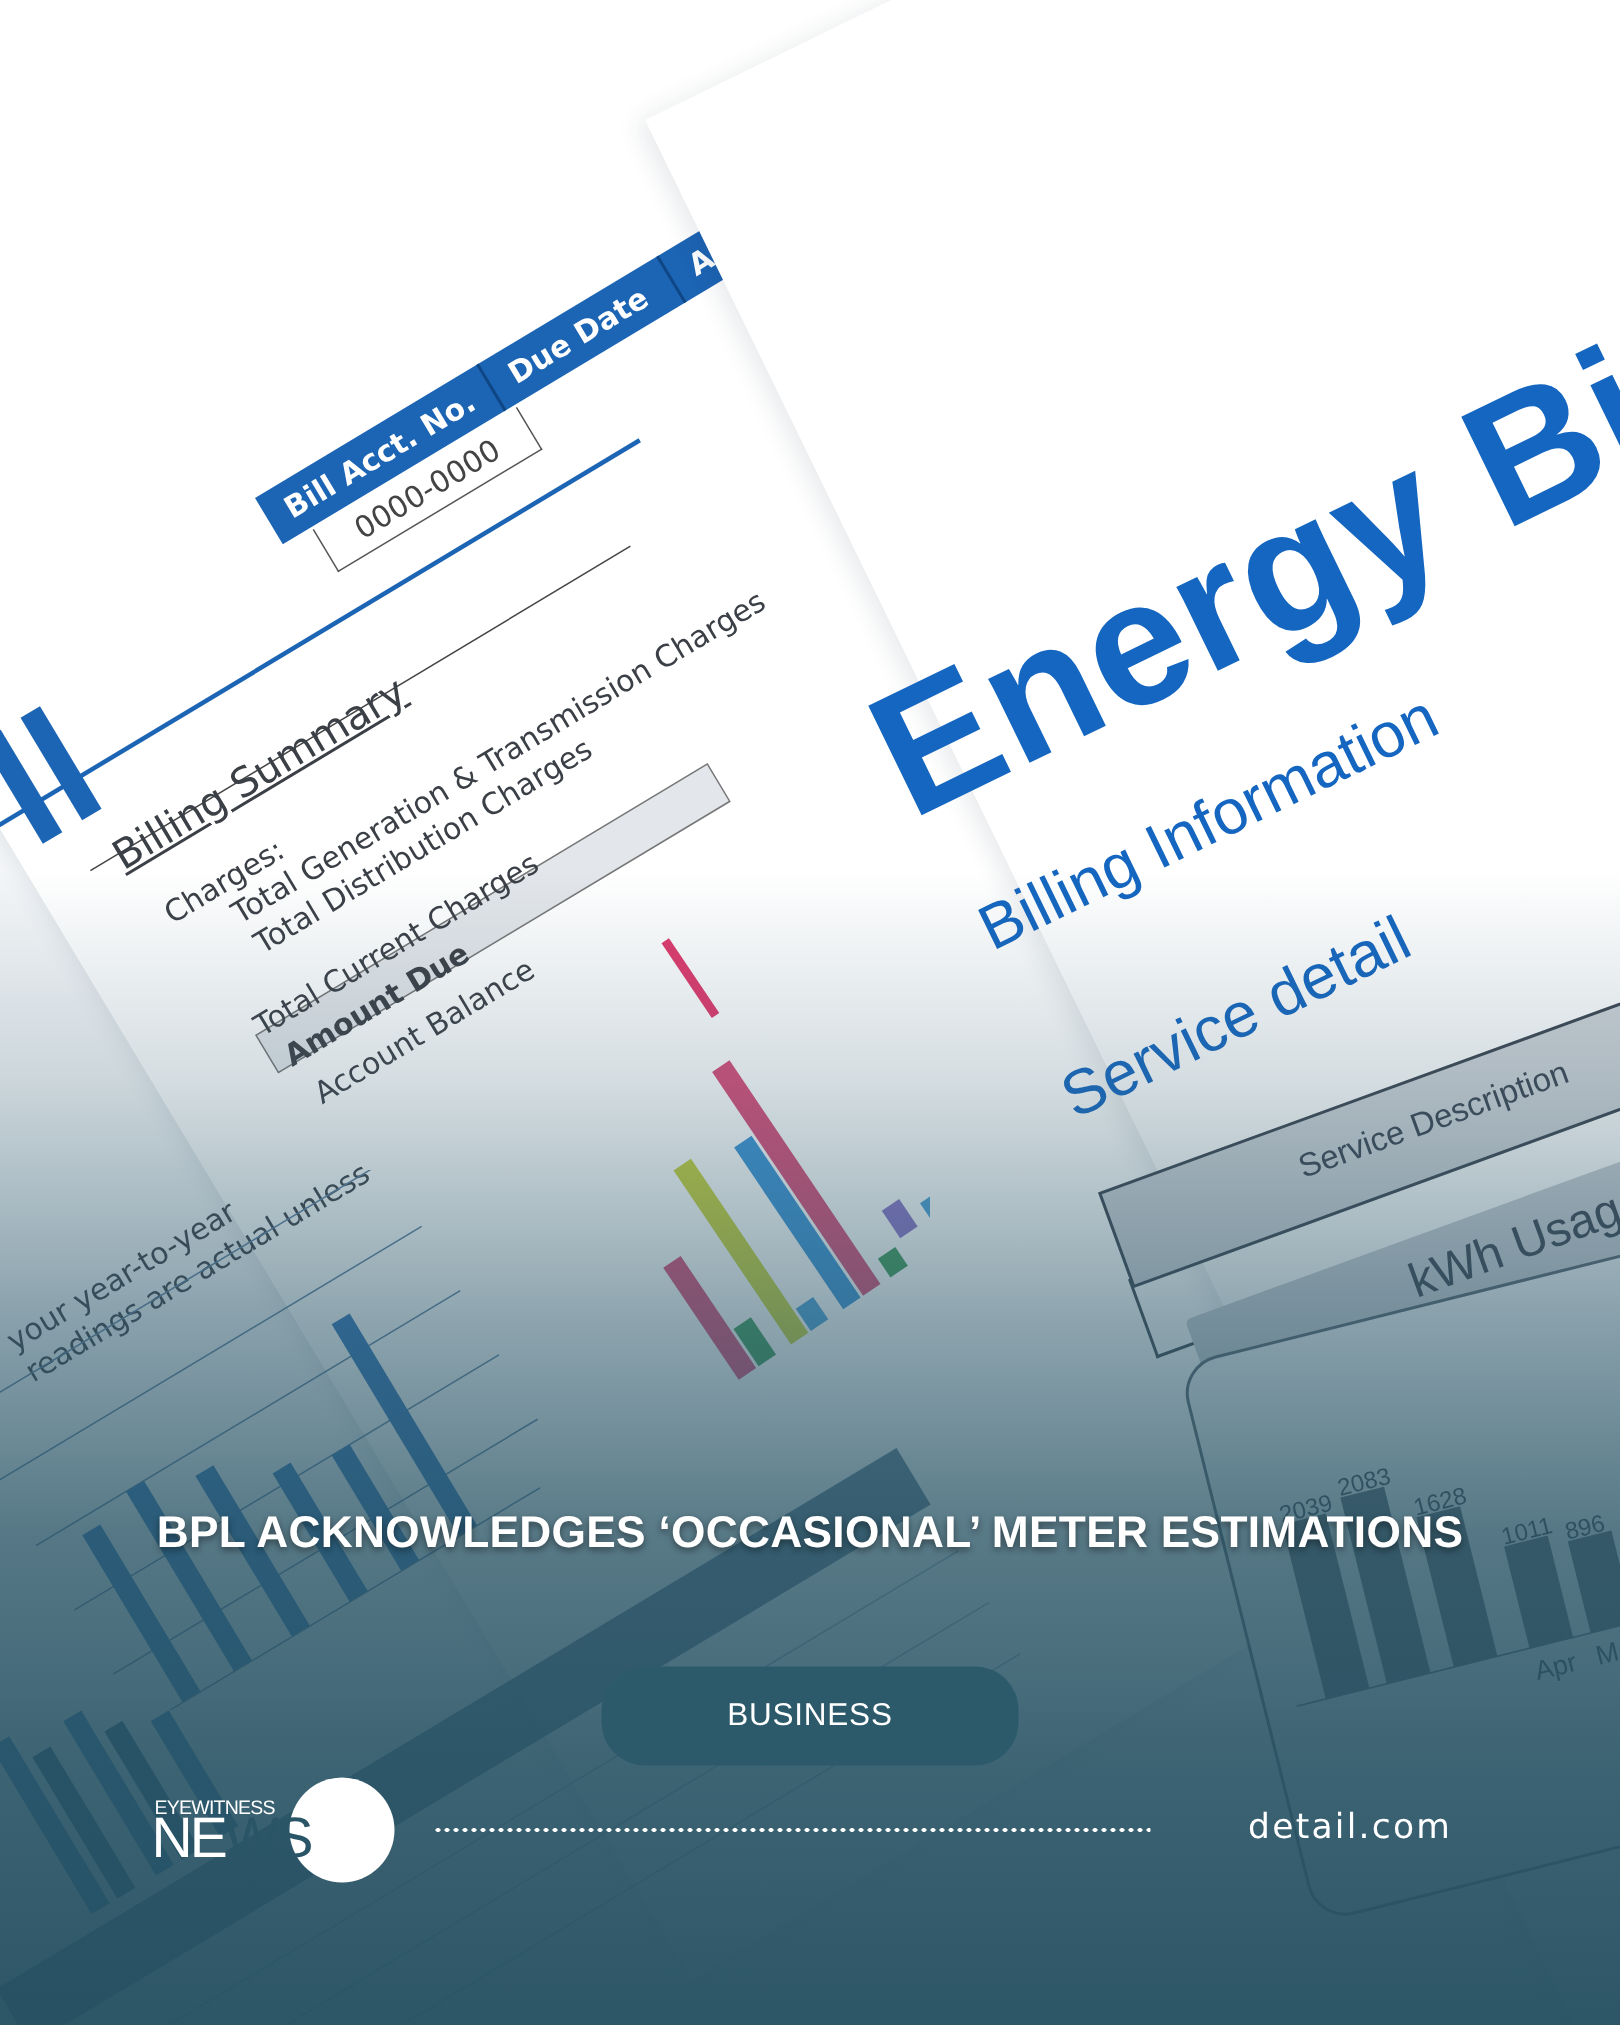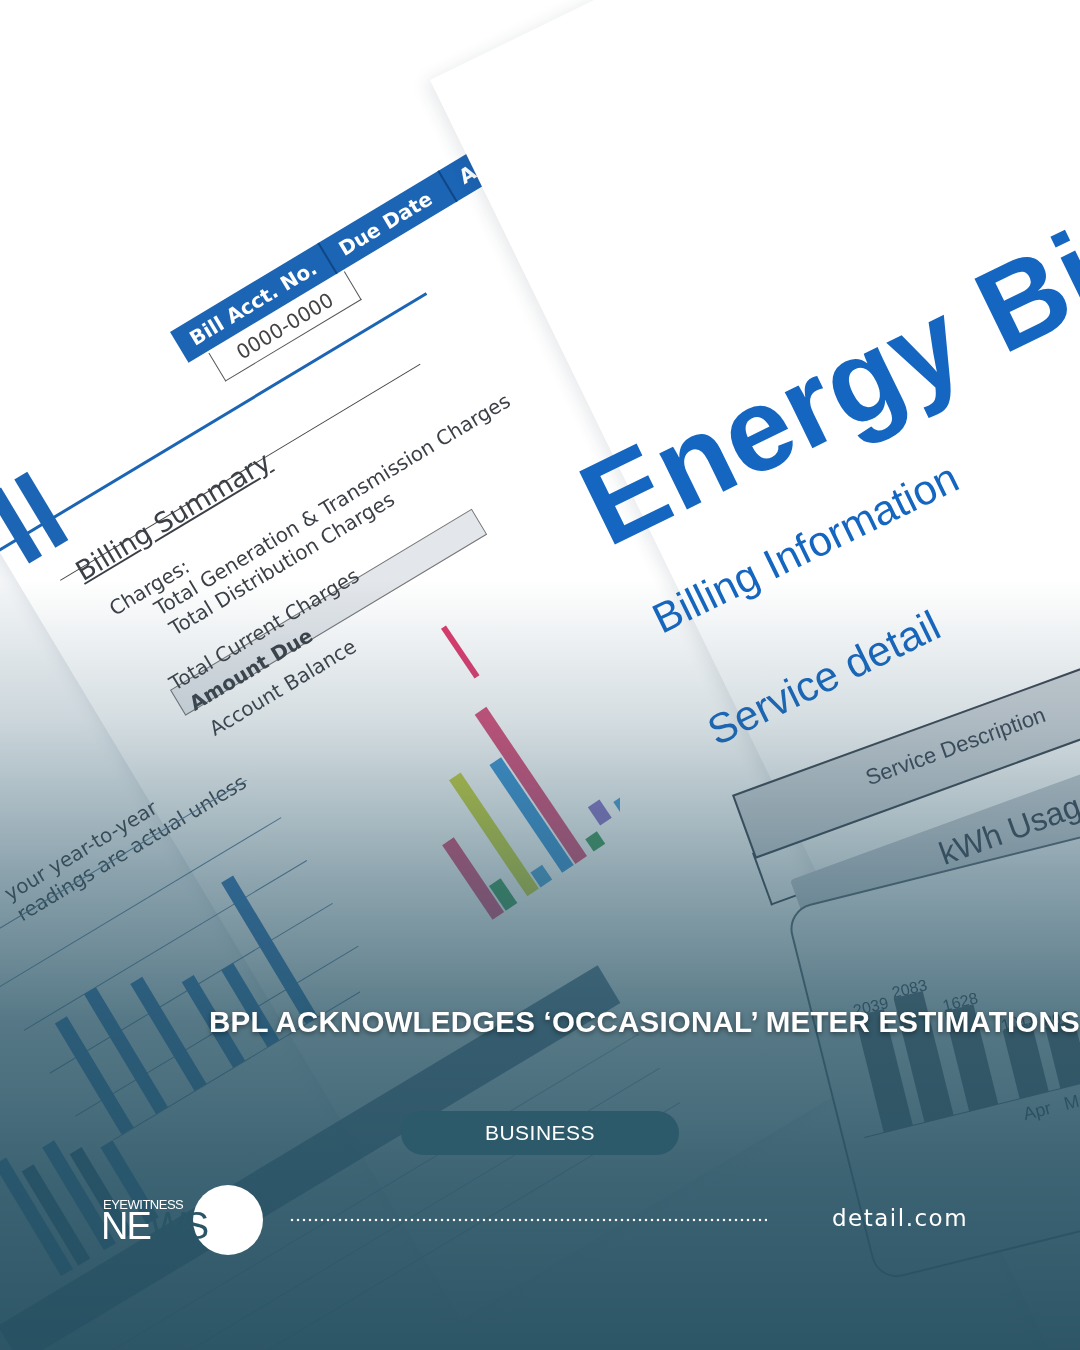--- a/index.html
+++ b/index.html
@@ -49,23 +49,23 @@
       rgba(42,85,102,0) 580px,
       rgba(60,100,118,0.22) 720px,
       rgba(48,90,108,0.55) 880px,
       rgba(42,85,102,0.78) 1020px,
       rgba(40,83,100,0.9) 1180px,
       rgba(38,80,97,0.97) 1350px); }
 
   
   .headline { position: absolute; left: 0; width: 1080px; top: 1005px; text-align: center; color: #ffffff; font-weight: bold;
     font-size: 29.5px; line-height: 33px; letter-spacing: 0.2px; text-shadow: 0 2px 5px rgba(0,0,0,0.45); font-family: "Liberation Sans", sans-serif; }
-  .headline div { white-space: nowrap; text-align: right; }
-
-  .category-pill { position: absolute; left: 401px; top: 1111px; width: 278px; height: 44px; border-radius: 29px; background: #2c5a6a;
+  .headline div { white-space: nowrap; }
+
+  .category-pill { position: absolute; left: 401px; top: 1111px; width: 278px; height: 66px; border-radius: 29px; background: #2c5a6a;
     display: flex; align-items: center; justify-content: center; color: #ffffff; font-size: 21px; letter-spacing: 0.5px; cursor: pointer; border: none; }
 
   .footer { position: absolute; left: 0; top: 1185px; width: 1080px; height: 70px; }
   .logo { position: absolute; left: 101px; top: 0px; width: 162px; height: 70px; }
   .logo .circle { position: absolute; left: 92px; top: 0px; width: 70px; height: 70px; border-radius: 50%; background: #ffffff; }
   .logo .eyewitness { position: absolute; left: 2px; top: 12px; font-size: 13px; color: #ffffff; letter-spacing: -0.5px; font-family: "Liberation Sans", sans-serif; }
   .logo .news { position: absolute; left: 0px; top: 22px; font-size: 38px; font-weight: normal; color: #ffffff; letter-spacing: -2px; line-height: 38px; font-family: "Liberation Sans", sans-serif; }
   .logo .news .ws { color: #2a5566; }
   .dots { position: absolute; left: 289px; top: 33px; width: 478px; height: 4px;
     background-image: radial-gradient(circle, #ffffff 1.4px, transparent 1.6px); background-size: 6px 4px; background-repeat: repeat-x; }

